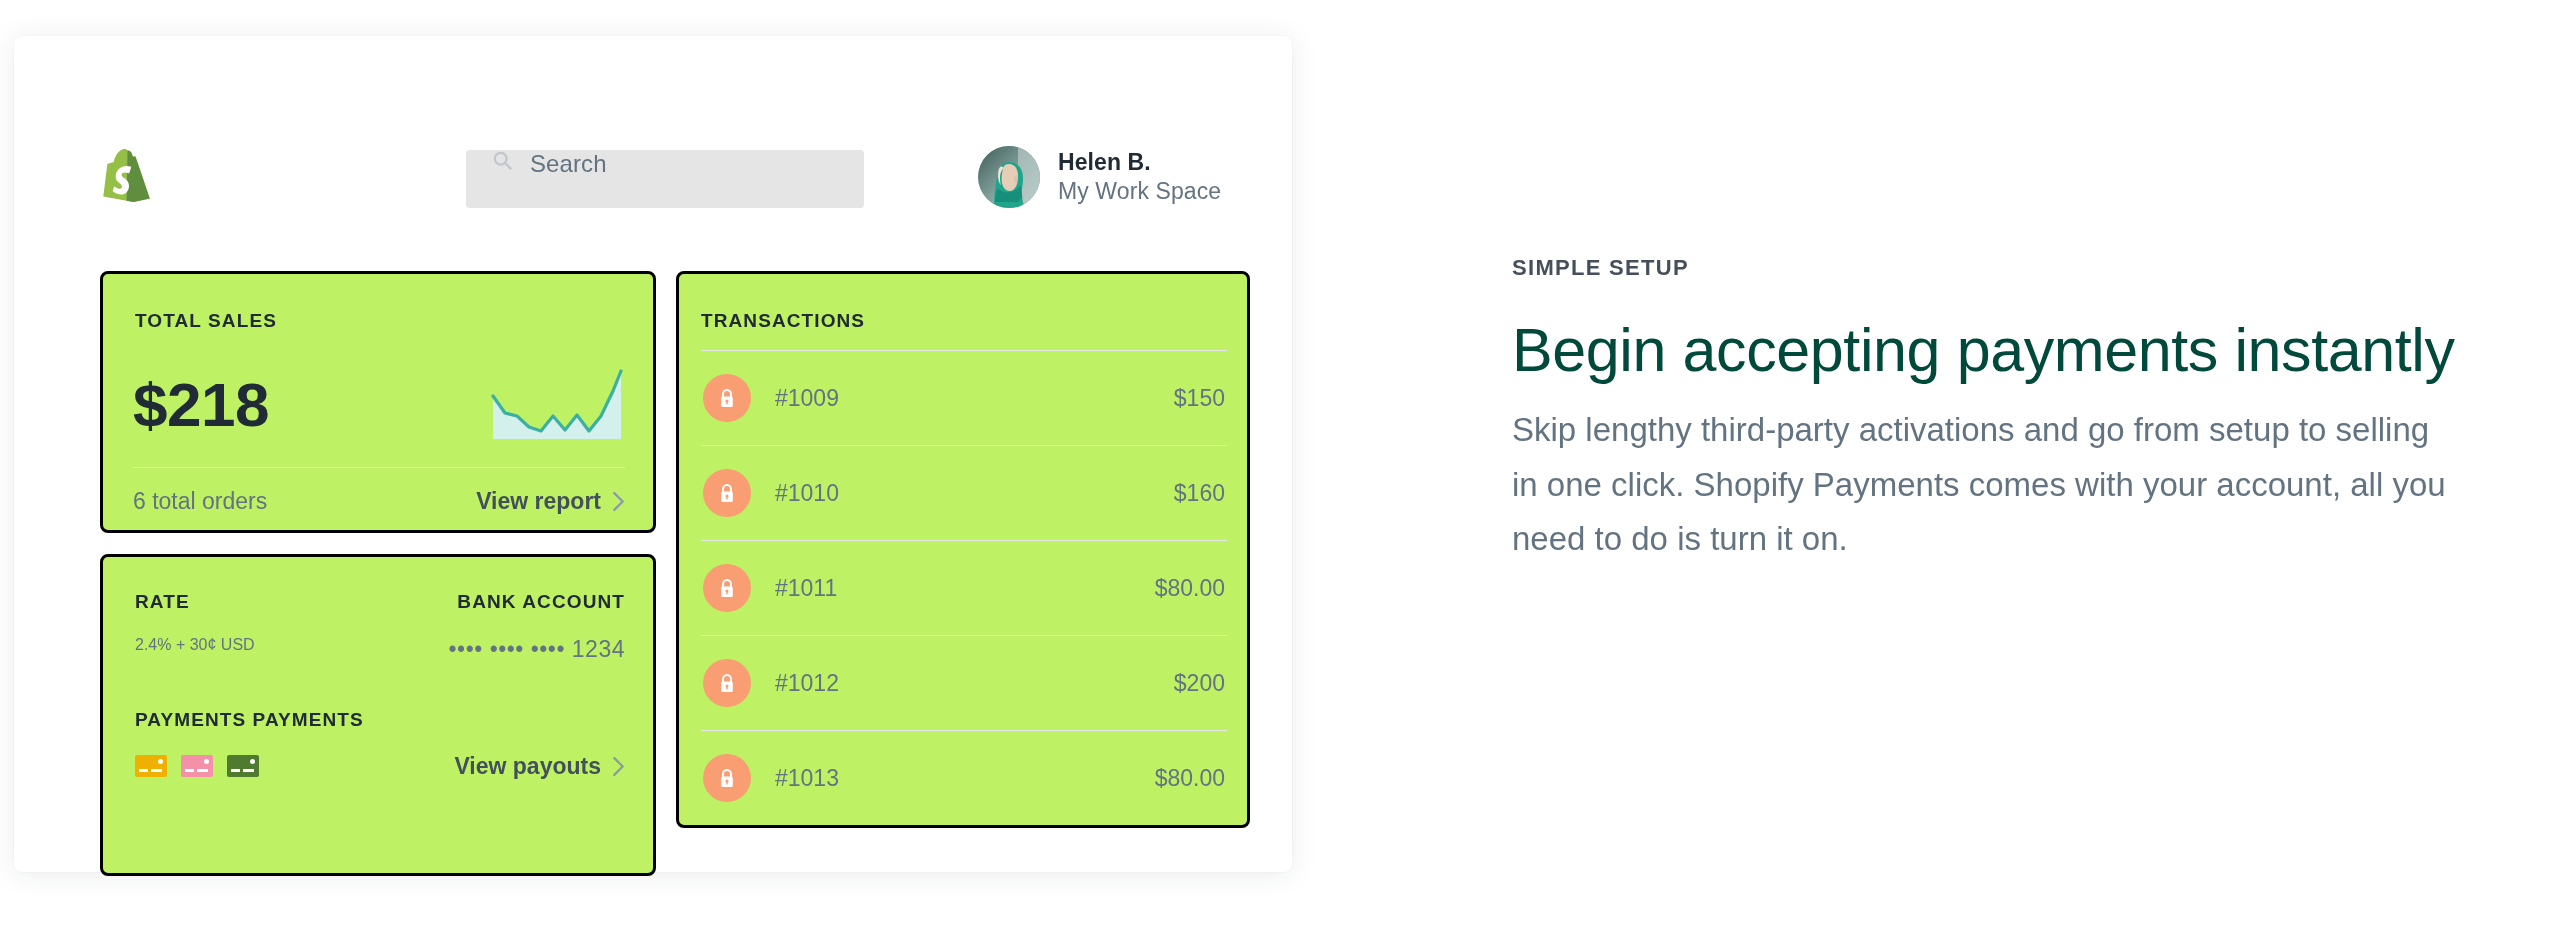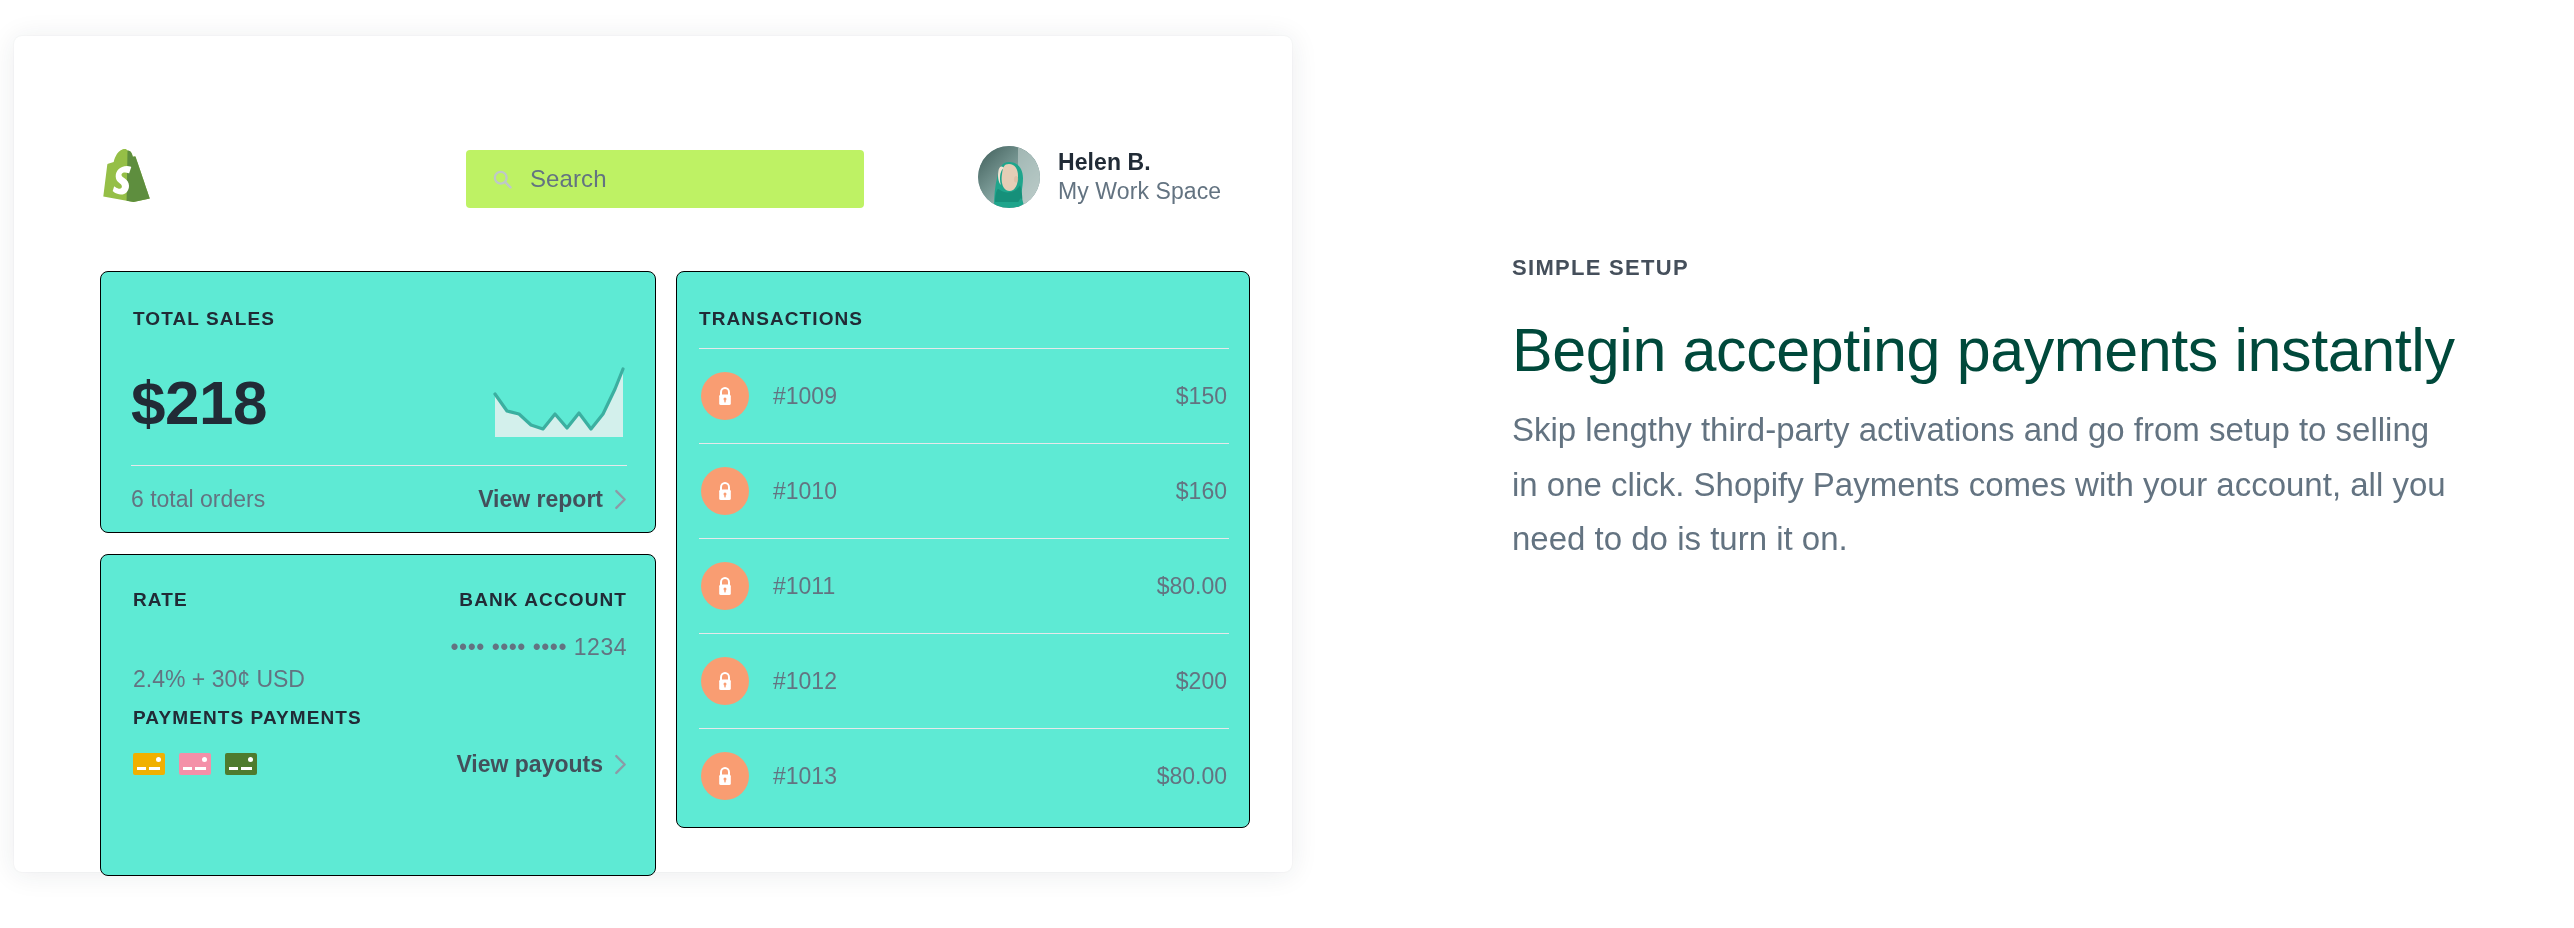--- a/index.html
+++ b/index.html
@@ -46,24 +46,23 @@
     width: 48px;
     height: 56px;
   }
 
   .search-box {
     position: absolute;
     left: 452px;
     top: 114px;
     width: 398px;
     height: 58px;
-    background: #bef264;
+    background: #e5e5e5;
     border-radius: 4px;
     display: flex;
-    align-items: center;
     padding-left: 26px;
   }
   .search-icon {
     width: 21px; height: 21px;
     flex: 0 0 auto;
     opacity: .95;
   }
   .search-placeholder {
     margin-left: 17px;
     font-size: 24px;
@@ -94,22 +93,22 @@
   }
   .user-workspace {
     font-size: 23px;
     color: #637381;
     letter-spacing: .1px;
   }
 
   
   .card {
     position: absolute;
-    background: #5eead4;
-    border: 1px solid #000000;
+    background: #bef264;
+    border: 3px solid #000000;
     border-radius: 8px;
   }
 
   .card-sales { left: 86px; top: 235px; width: 556px; height: 262px; }
   .card-rate  { left: 86px; top: 518px; width: 556px; height: 322px; }
   .card-trans { left: 662px; top: 235px; width: 574px; height: 557px; }
 
   .card-label {
     font-size: 19px;
     font-weight: bold;
@@ -165,21 +164,21 @@
     margin-left: 11px;
     width: 13px; height: 21px;
     flex: 0 0 auto;
   }
 
   
   .rate-title { position: absolute; left: 32px; top: 34px; }
   .bank-title { position: absolute; right: 28px; top: 34px; }
   .rate-value {
     position: absolute; left: 32px; top: 79px;
-    font-size: 23px; color: #637381; margin-top: 32px;
+    font-size: 16px; color: #637381;
   }
   .bank-value {
     position: absolute; right: 28px; top: 79px;
     font-size: 23px; color: #637381;
     letter-spacing: .5px;
   }
   .accepted-title { position: absolute; left: 32px; top: 152px; }
   .pay-icons {
     position: absolute;
     left: 32px; top: 198px;

